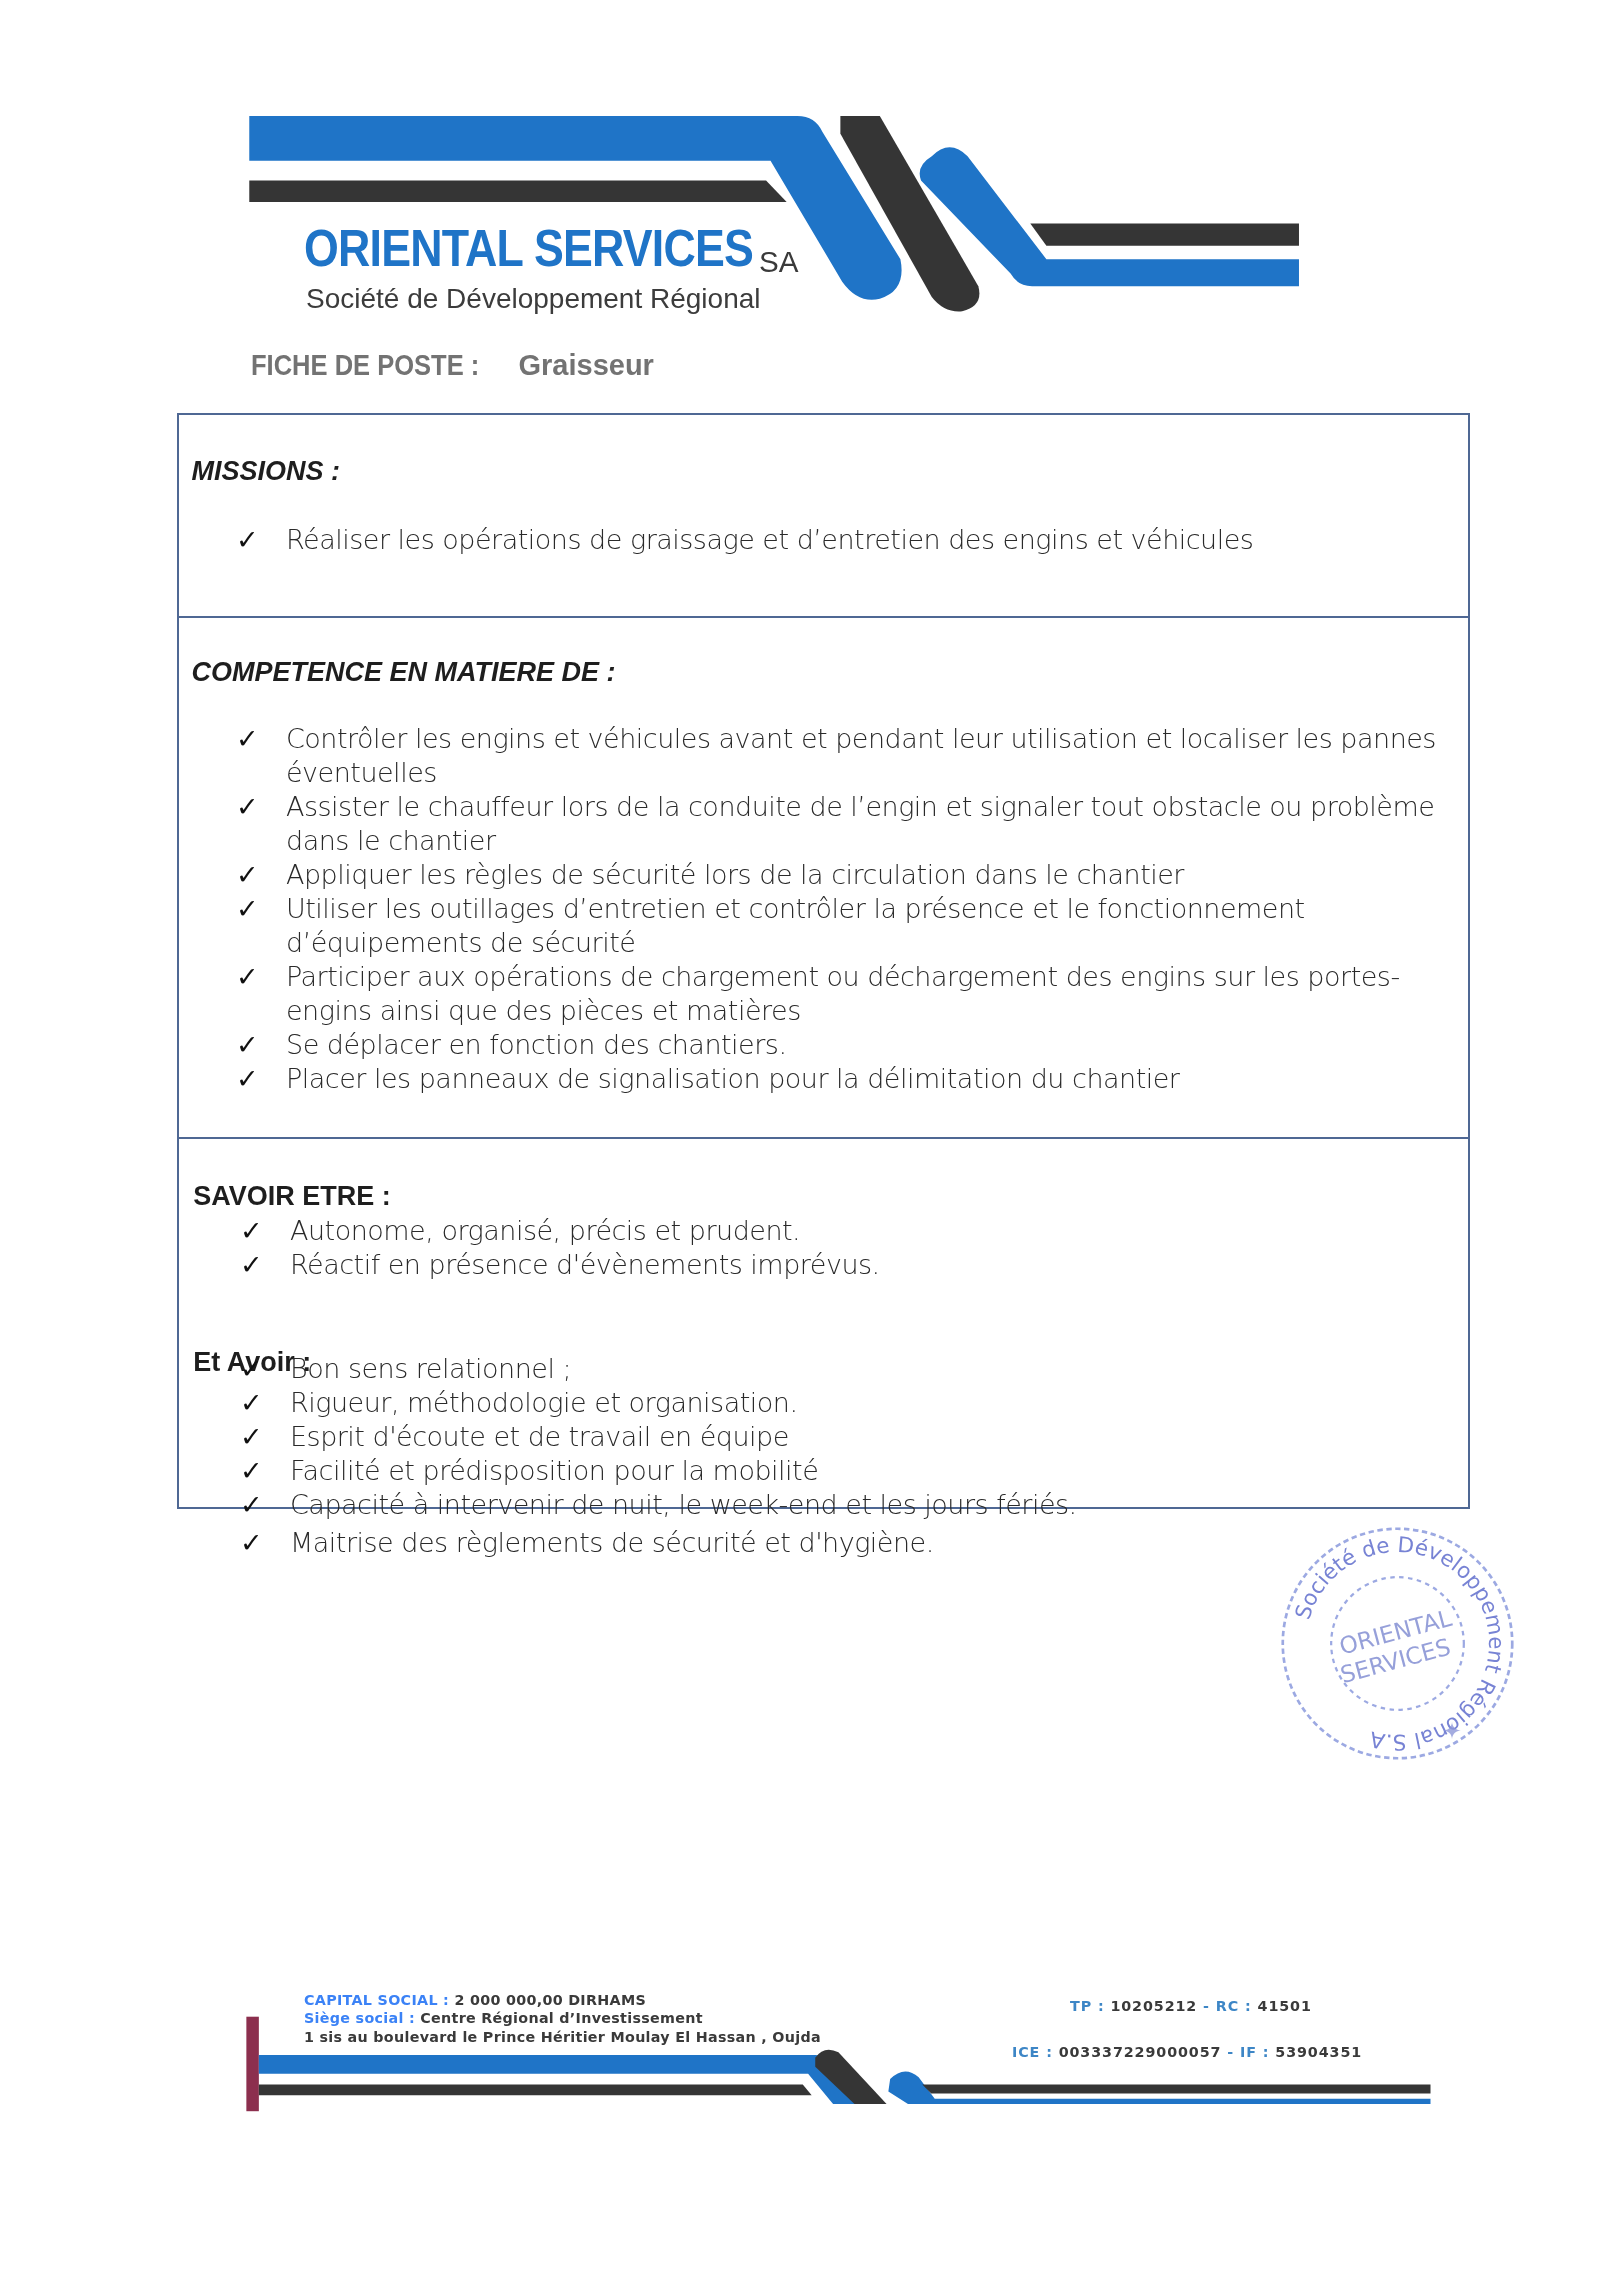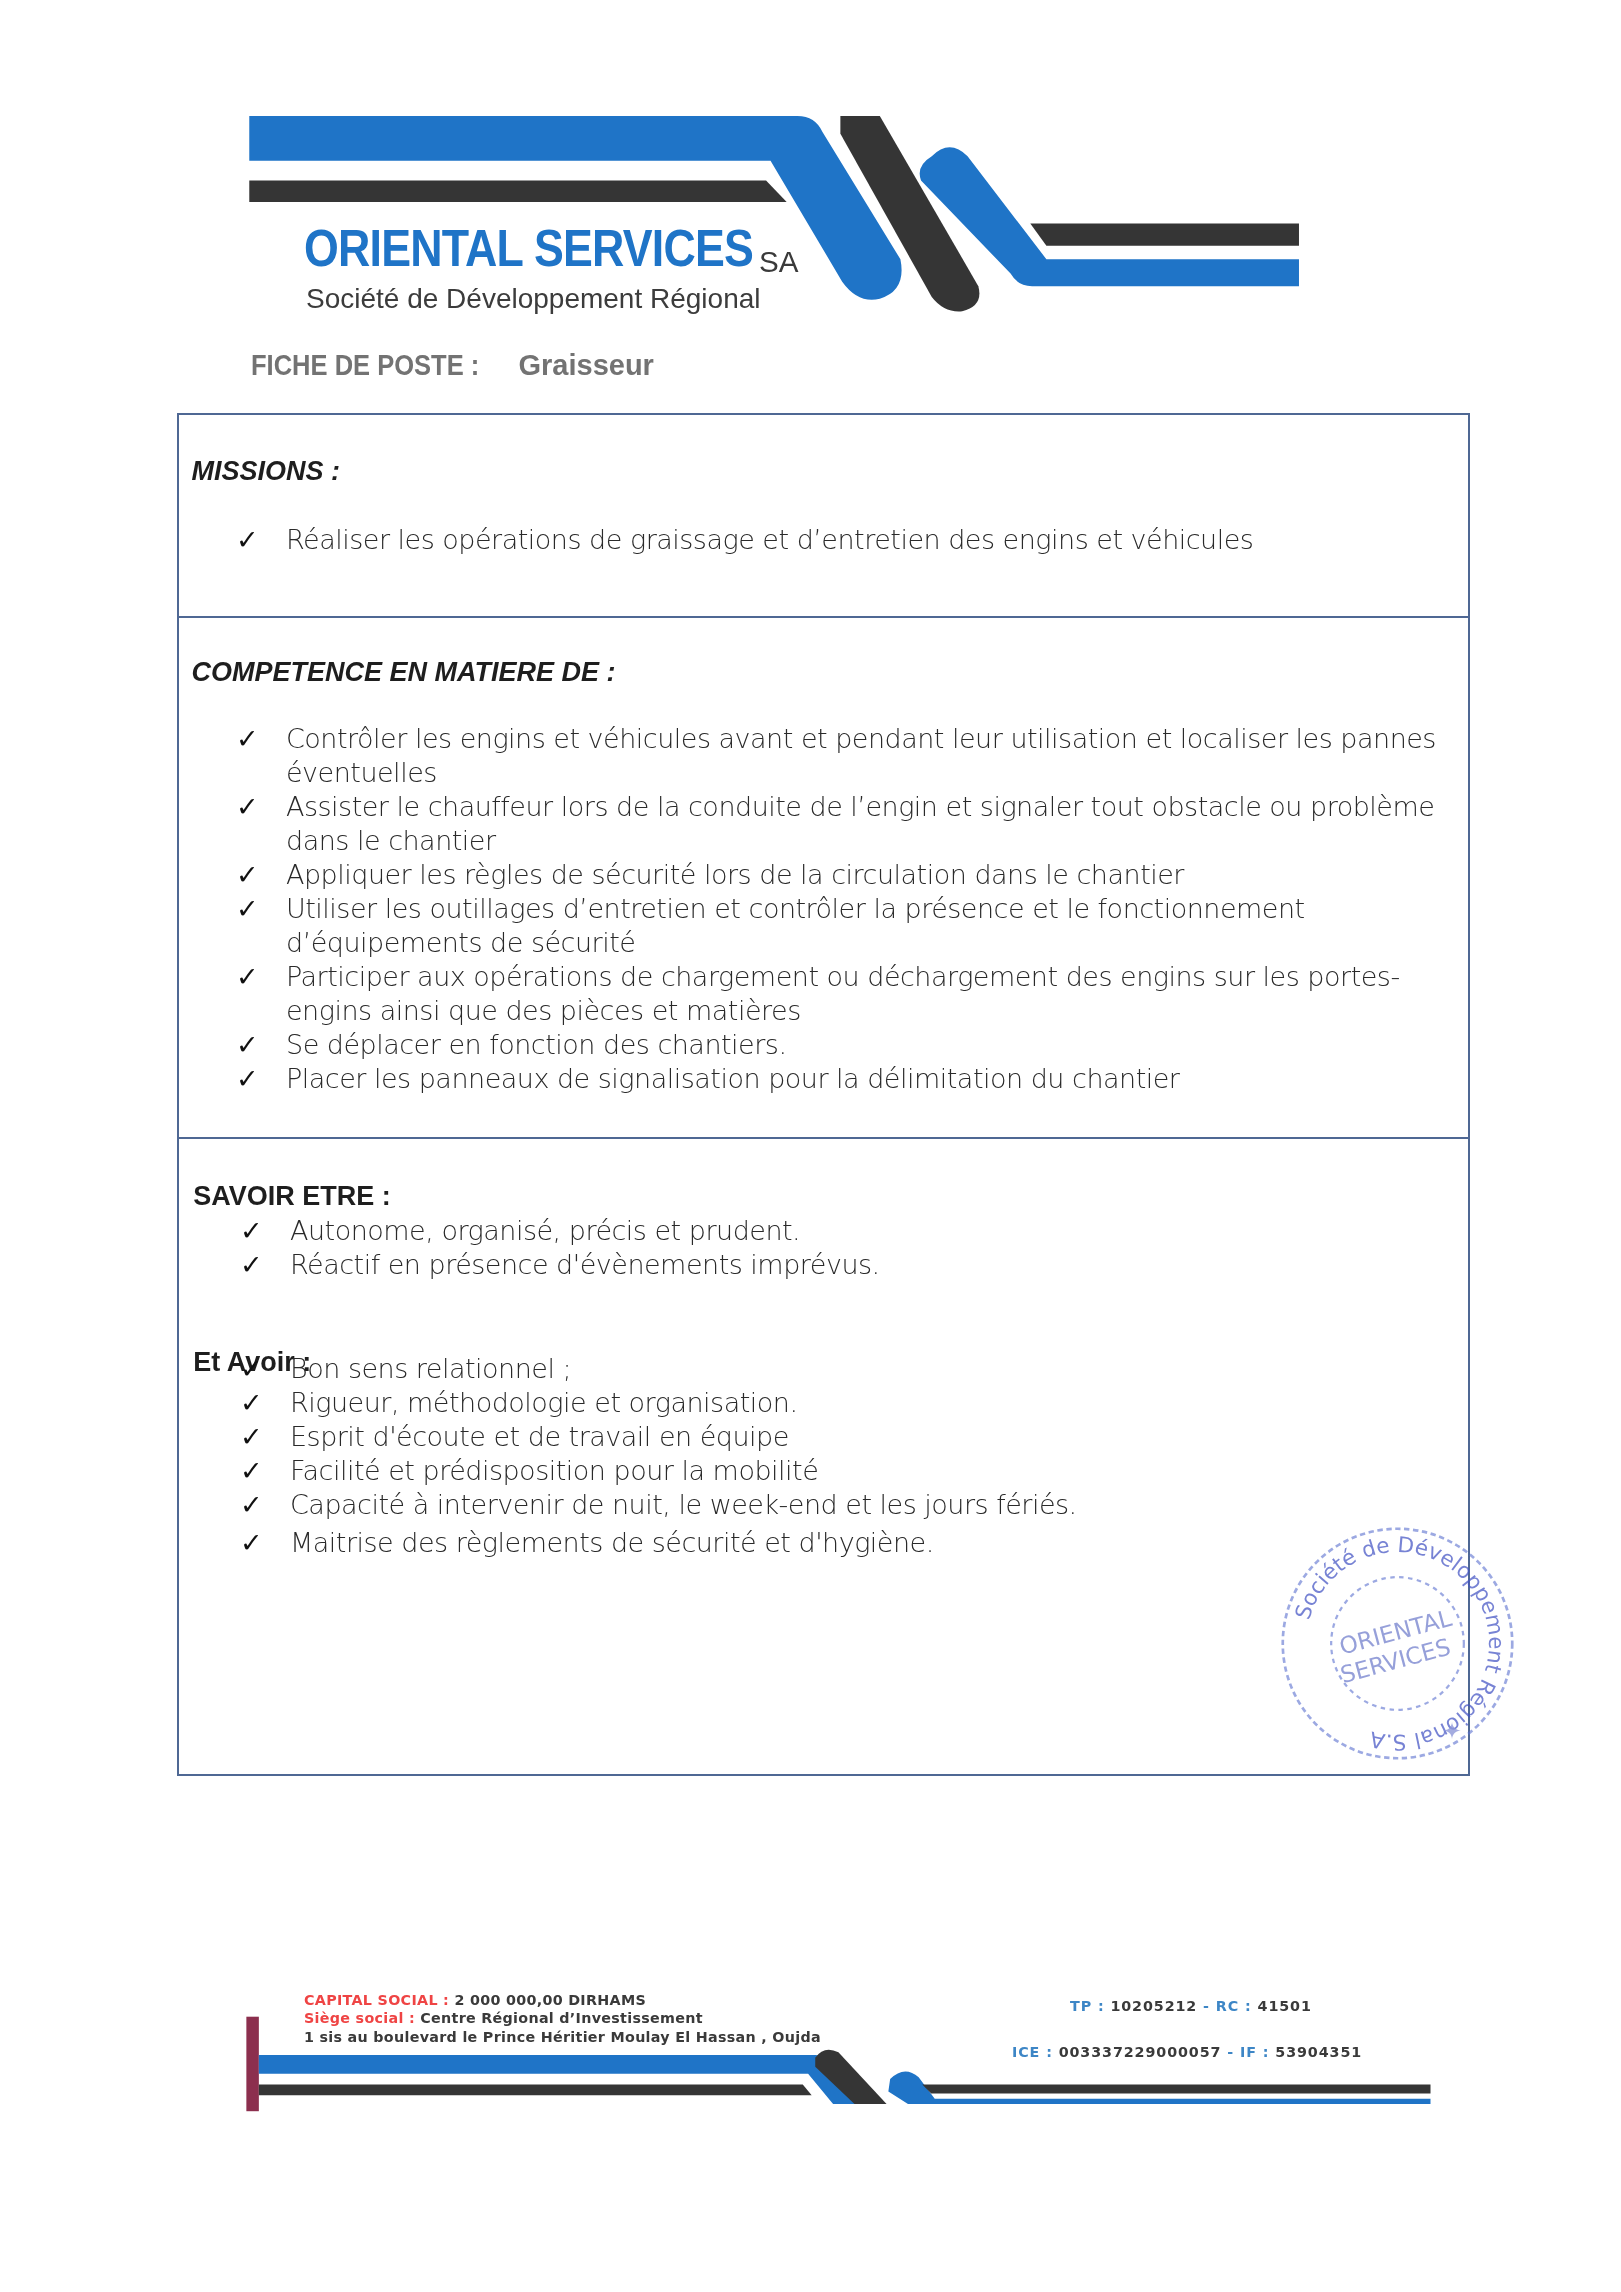--- a/index.html
+++ b/index.html
@@ -15,41 +15,41 @@
                     font-weight: normal; font-size: 29.6px; color: #3a3a3a; line-height: 1; }
   .company-tagline { position: absolute; left: 306px; top: 285px; font-family: "Liberation Sans", sans-serif;
                      font-size: 28px; color: #3c3c3c; line-height: 1; }
 
   .doc-title { position: absolute; left: 251px; top: 351px; font-family: "Liberation Sans", sans-serif;
                font-size: 29px; color: #737373; line-height: 1; }
   .doc-title .lbl { font-weight: bold; transform: scaleX(0.88); display: inline-block; transform-origin: left; }
   .doc-title .val { font-weight: bold; }
 
   
-  .box { position: absolute; left: 177px; top: 413px; width: 1293px; height: 1363px;
+  .box { position: absolute; left: 177px; top: 413px; width: 1293px; height: 1096px;
          border: 2.7px solid #4f6894; box-sizing: border-box; }
   .divider { position: absolute; left: 0; right: 0; height: 0; border-top: 2.7px solid #4f6894; }
 
   .section-head { position: absolute; font-family: "Liberation Sans", sans-serif; font-size: 27px;
                   font-weight: bold; color: #1e1e1e; line-height: 1; }
   .section-head.italic { font-style: italic; }
 
   .list { position: absolute; margin: 0; padding: 0; list-style: none; }
   .list li { position: relative; padding-left: 50px; font-family: "DejaVu Sans", sans-serif;
              font-size: 27px; color: #2a2a2a; font-weight: 300; }
   .list li .check { position: absolute; left: 0; top: 0; font-size: 27px; color: #111; }
   .list li .txt { letter-spacing: -0.5px; }
 
   
   #stamp { position: absolute; left: 1272px; top: 1518px; opacity: 0.85; }
 
   
   .foot-line { position: absolute; left: 304px; font-family: "DejaVu Sans", sans-serif; font-weight: bold;
                font-size: 14.3px; color: #3a3a3a; line-height: 1; letter-spacing: 0.3px; }
-  .foot-line .k { color: #ef4444; }
+  .foot-line .k { color: #3b82f6; }
   .foot-right { position: absolute; font-family: "DejaVu Sans", sans-serif; font-weight: bold; font-size: 14.3px;
                 color: #3a3a3a; line-height: 1; letter-spacing: 0.9px; }
   .foot-right .k { color: #3d86c6; }
   #footer-svg { position: absolute; left: 242px; top: 2006px; }
 </style>
 </head>
 <body>
 
 <svg id="logo-svg" width="1075" height="206" viewBox="0 0 1200 230">
 

